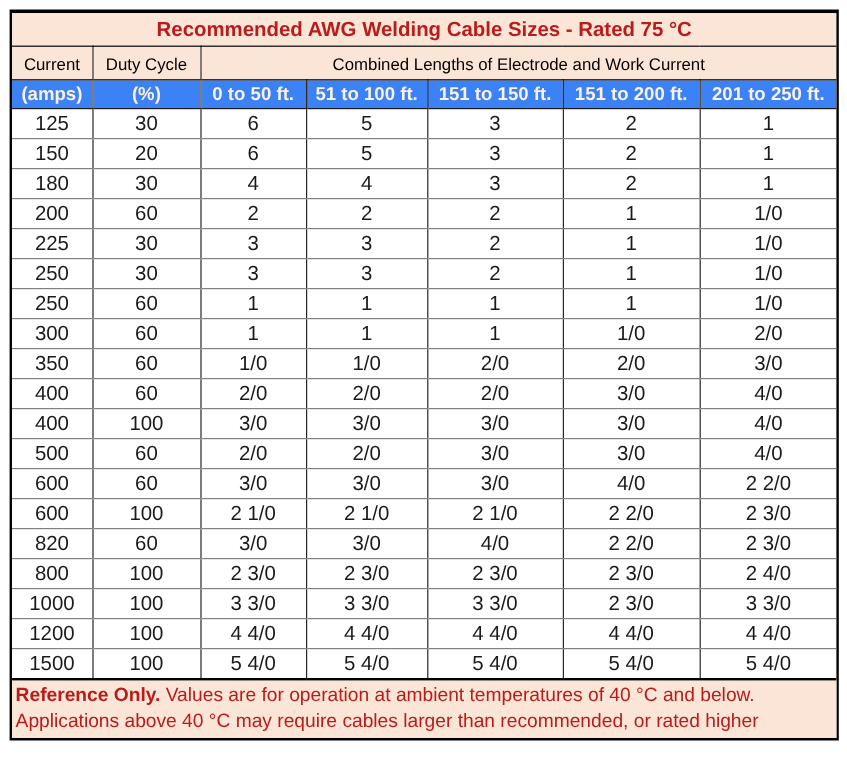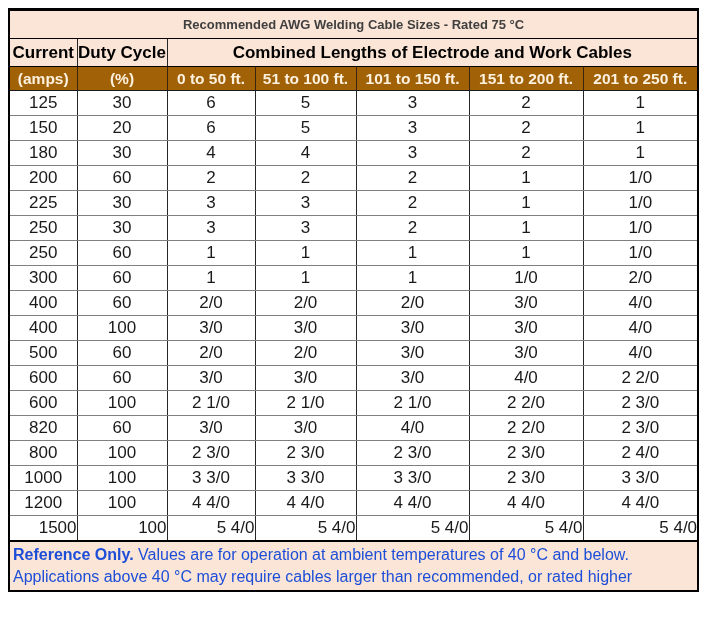--- a/index.html
+++ b/index.html
@@ -18,49 +18,49 @@
     border-collapse:collapse;table-layout:fixed;width:100%;
   }
   th,td{
     padding:0;text-align:center;vertical-align:middle;
     overflow:hidden;white-space:nowrap;
   }
   
   th + th, td + td{border-left:1px solid #262626;}
   
   tr.title-row th{
-    background:#FBE5D6;color:#404040;
-    font-weight:bold;font-size:13px;height:27px;
+    background:#FBE5D6;color:#b91c1c;
+    font-weight:bold;font-size:17px;height:27px;
     border-bottom:1px solid #000;
   }
   
   tr.group-row th{
     background:#FBE5D6;color:#000000;
-    font-weight:bold;font-size:17px;height:27px;
+    font-weight:normal;font-size:14px;height:27px;
     border-bottom:1px solid #000;
   }
   
   tr.unit-row th{
-    background:#a16207;color:#FCF0DF;
+    background:#3b82f6;color:#FCF0DF;
     font-weight:bold;font-size:15.5px;height:23px;
     border-bottom:1px solid #1a1a1a;
   }
   tr.unit-row th + th{border-left:1px solid #3b2410;}
   
   tbody td{
     background:#ffffff;color:#1a1a1a;
     font-size:17px;height:24px;
     border-bottom:1px solid #808080;
   }
-  tbody tr:last-child td{border-bottom:none;text-align:right;}
+  tbody tr:last-child td{border-bottom:none;}
   
   .footer{
     box-sizing:border-box;width:100%;
     border-top:2px solid #000;
-    background:#FBE5D6;color:#1d4ed8;
+    background:#FBE5D6;color:#b91c1c;
     font-size:16px;line-height:22px;
     padding:2px 3px 2px 3px;
     text-align:left;
   }
   .footer .b{font-weight:bold;}
 </style>
 </head>
 <body>
 
 <div class="page">
@@ -75,28 +75,28 @@
         <col style="width:114px">
         <col style="width:114px">
       </colgroup>
       <thead>
         <tr class="title-row">
           <th colspan="7">Recommended AWG Welding Cable Sizes - Rated 75 °C</th>
         </tr>
         <tr class="group-row">
           <th>Current</th>
           <th>Duty Cycle</th>
-          <th colspan="5">Combined Lengths of Electrode and Work Cables</th>
+          <th colspan="5">Combined Lengths of Electrode and Work Current</th>
         </tr>
         <tr class="unit-row">
           <th>(amps)</th>
           <th>(%)</th>
           <th>0 to 50 ft.</th>
           <th>51 to 100 ft.</th>
-          <th>101 to 150 ft.</th>
+          <th>151 to 150 ft.</th>
           <th>151 to 200 ft.</th>
           <th>201 to 250 ft.</th>
         </tr>
       </thead>
       <tbody>
           <tr>
             <td>125</td>
             <td>30</td>
             <td>6</td>
             <td>5</td>
@@ -159,20 +159,29 @@
             <td>1/0</td>
           </tr>
           <tr>
             <td>300</td>
             <td>60</td>
             <td>1</td>
             <td>1</td>
             <td>1</td>
             <td>1/0</td>
             <td>2/0</td>
+          </tr>
+          <tr>
+            <td>350</td>
+            <td>60</td>
+            <td>1/0</td>
+            <td>1/0</td>
+            <td>2/0</td>
+            <td>2/0</td>
+            <td>3/0</td>
           </tr>
           <tr>
             <td>400</td>
             <td>60</td>
             <td>2/0</td>
             <td>2/0</td>
             <td>2/0</td>
             <td>3/0</td>
             <td>4/0</td>
           </tr>

